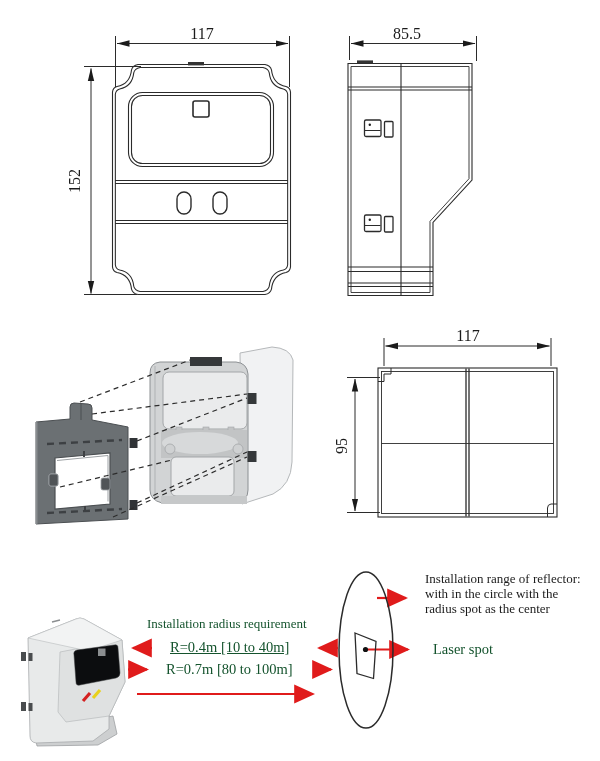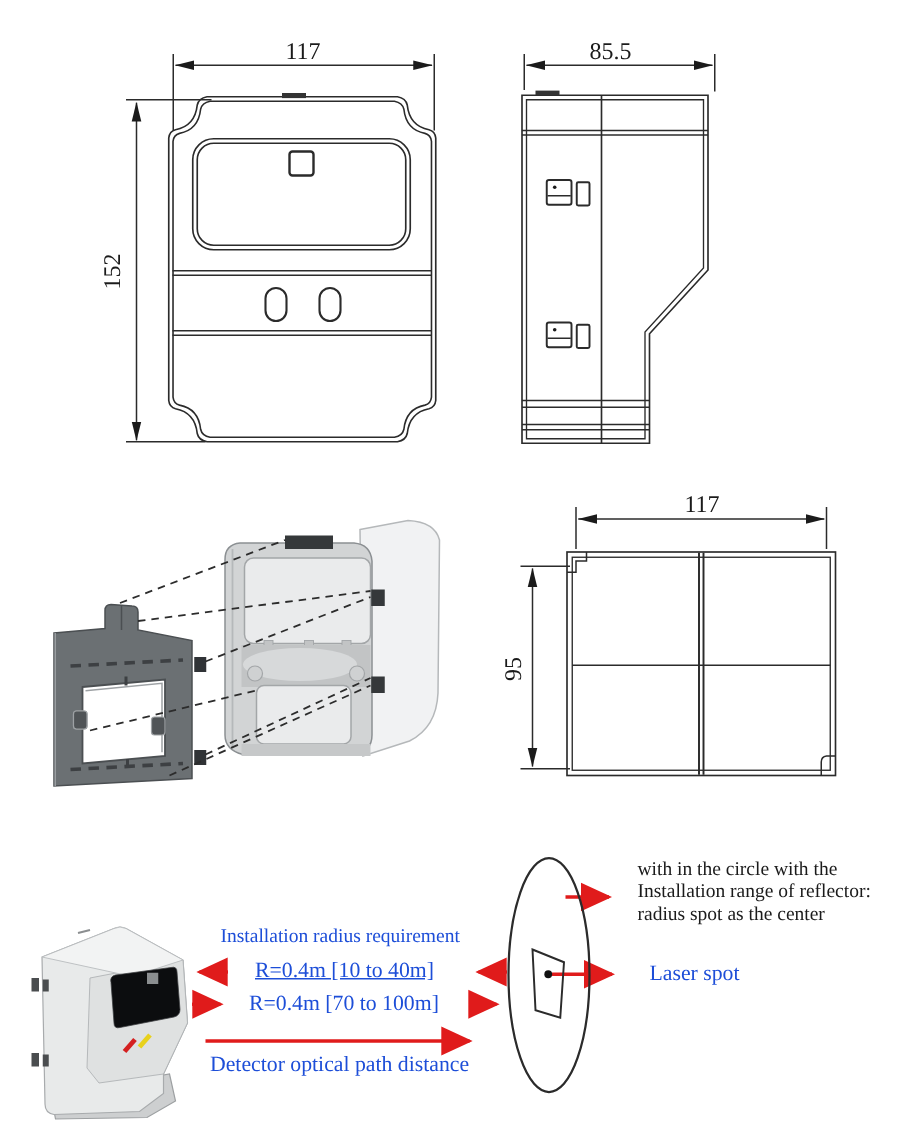--- a/index.html
+++ b/index.html
@@ -1,19 +1,19 @@
 <!DOCTYPE html>
 <html><head>
 <meta charset="utf-8">
 <style>
   html,body{margin:0;padding:0;background:#ffffff;}
   .page{position:relative;width:600px;height:761px;background:#ffffff;overflow:hidden;
         font-family:"Liberation Serif",serif;color:#1b1b1b;}
   .page svg{position:absolute;left:0;top:0;}
-  .t{position:absolute;white-space:nowrap;color:#1d4ed8;}
+  .t{position:absolute;white-space:nowrap;color:#14532d;}
   .t.small{font-size:13px;}
   .t.mid{font-size:14.5px;}
   .t.bold{font-weight:normal;}
   .note-block{position:absolute;left:425px;top:571px;width:170px;font-size:13px;line-height:15px;}
   svg text{font-family:"Liberation Serif",serif;fill:#1b1b1b;}
 </style>
 </head>
 <body>
 
 <div class="page">
@@ -197,21 +197,20 @@
     <g stroke="#2b2b2b" fill="none">
       <ellipse cx="366" cy="650" rx="27" ry="78" stroke-width="1.5"></ellipse>
       <path d="M355,633 L376,641.5 L373.5,678.5 L357,673.5 Z" stroke-width="1.3"></path>
       <circle cx="365.5" cy="649.5" r="2.6" fill="#111" stroke="none"></circle>
     </g>
   </g>
 </svg>
 
 <div class="t small" style="left:147px;top:616px;">Installation radius requirement</div>
 <div class="t mid" style="left:170px;top:639px;text-decoration:underline;">R=0.4m [10 to 40m]</div>
-<div class="t mid" style="left:166px;top:661px;">R=0.4m [70 to 100m]</div>
-<div class="t mid bold" style="left:140px;top:702px;">Detector optical path distance</div>
+<div class="t mid" style="left:166px;top:661px;">R=0.7m [80 to 100m]</div>
 <div class="note-block">
+  <div>Installation range of reflector:</div>
   <div>with in the circle with the</div>
-  <div>Installation range of reflector:</div>
   <div>radius spot as the center</div>
 </div>
 <div class="t mid bold" style="left:433px;top:641px;">Laser spot</div>
 
 </div>
 </body></html>

